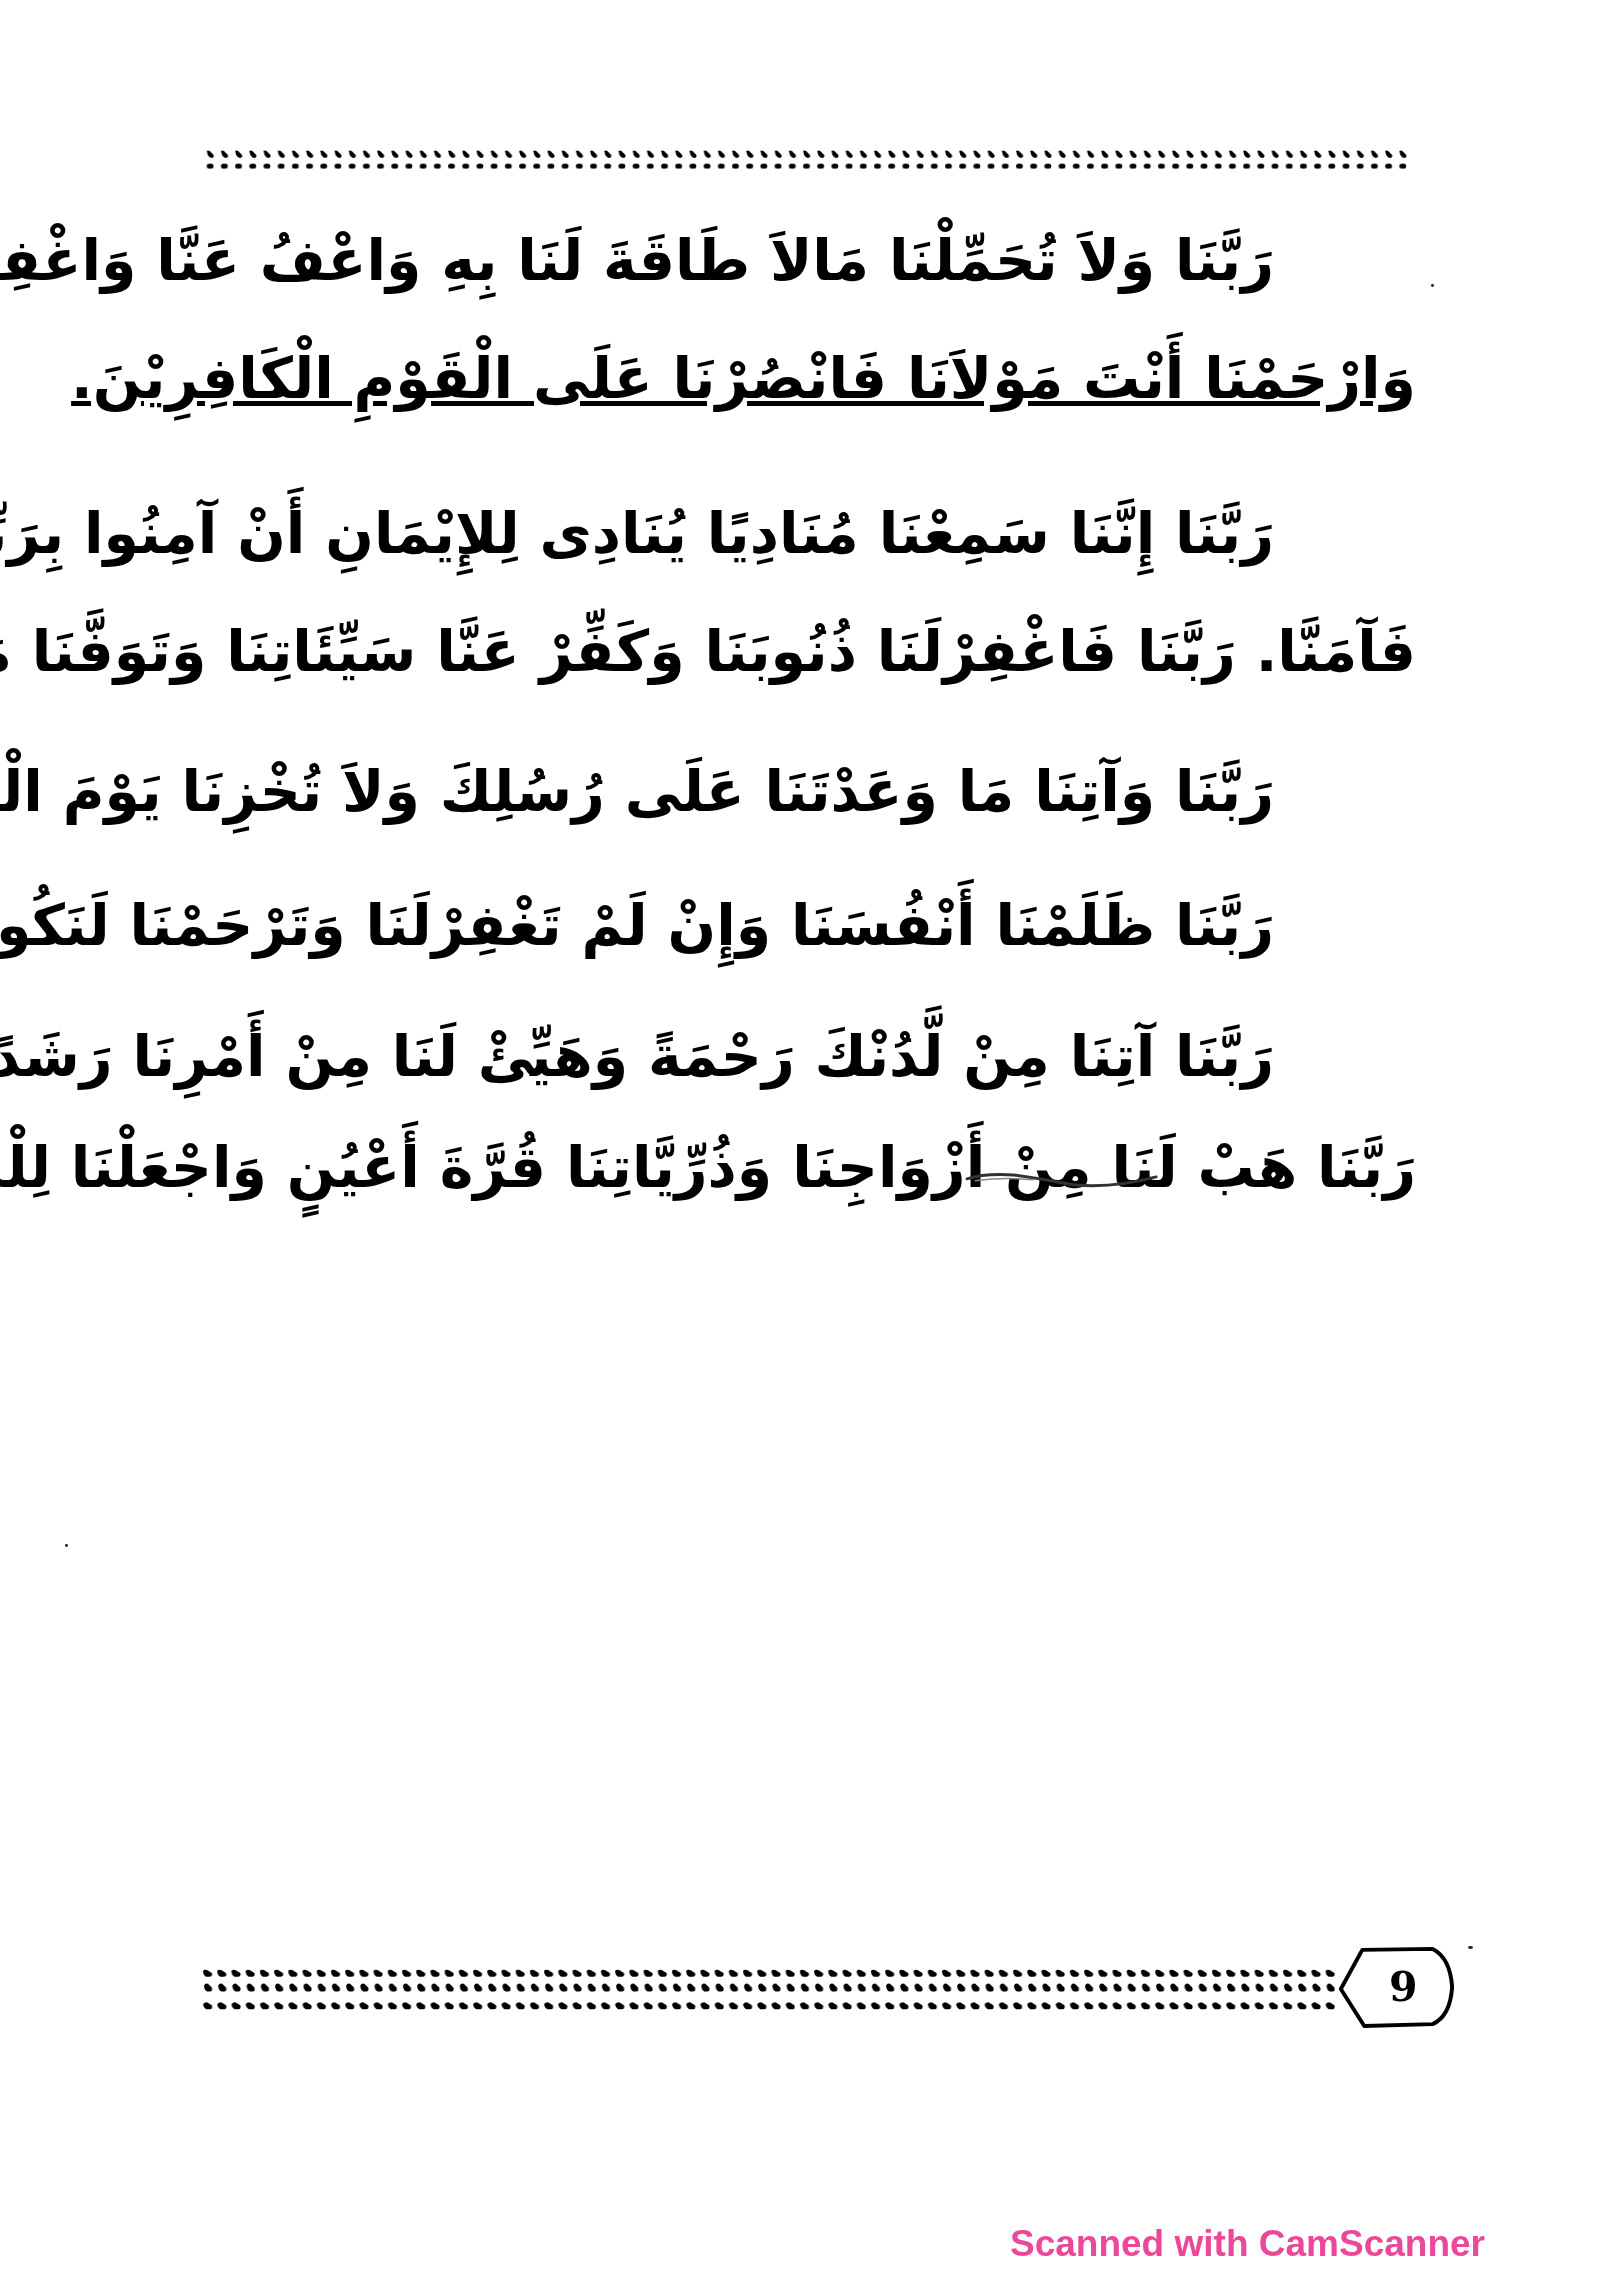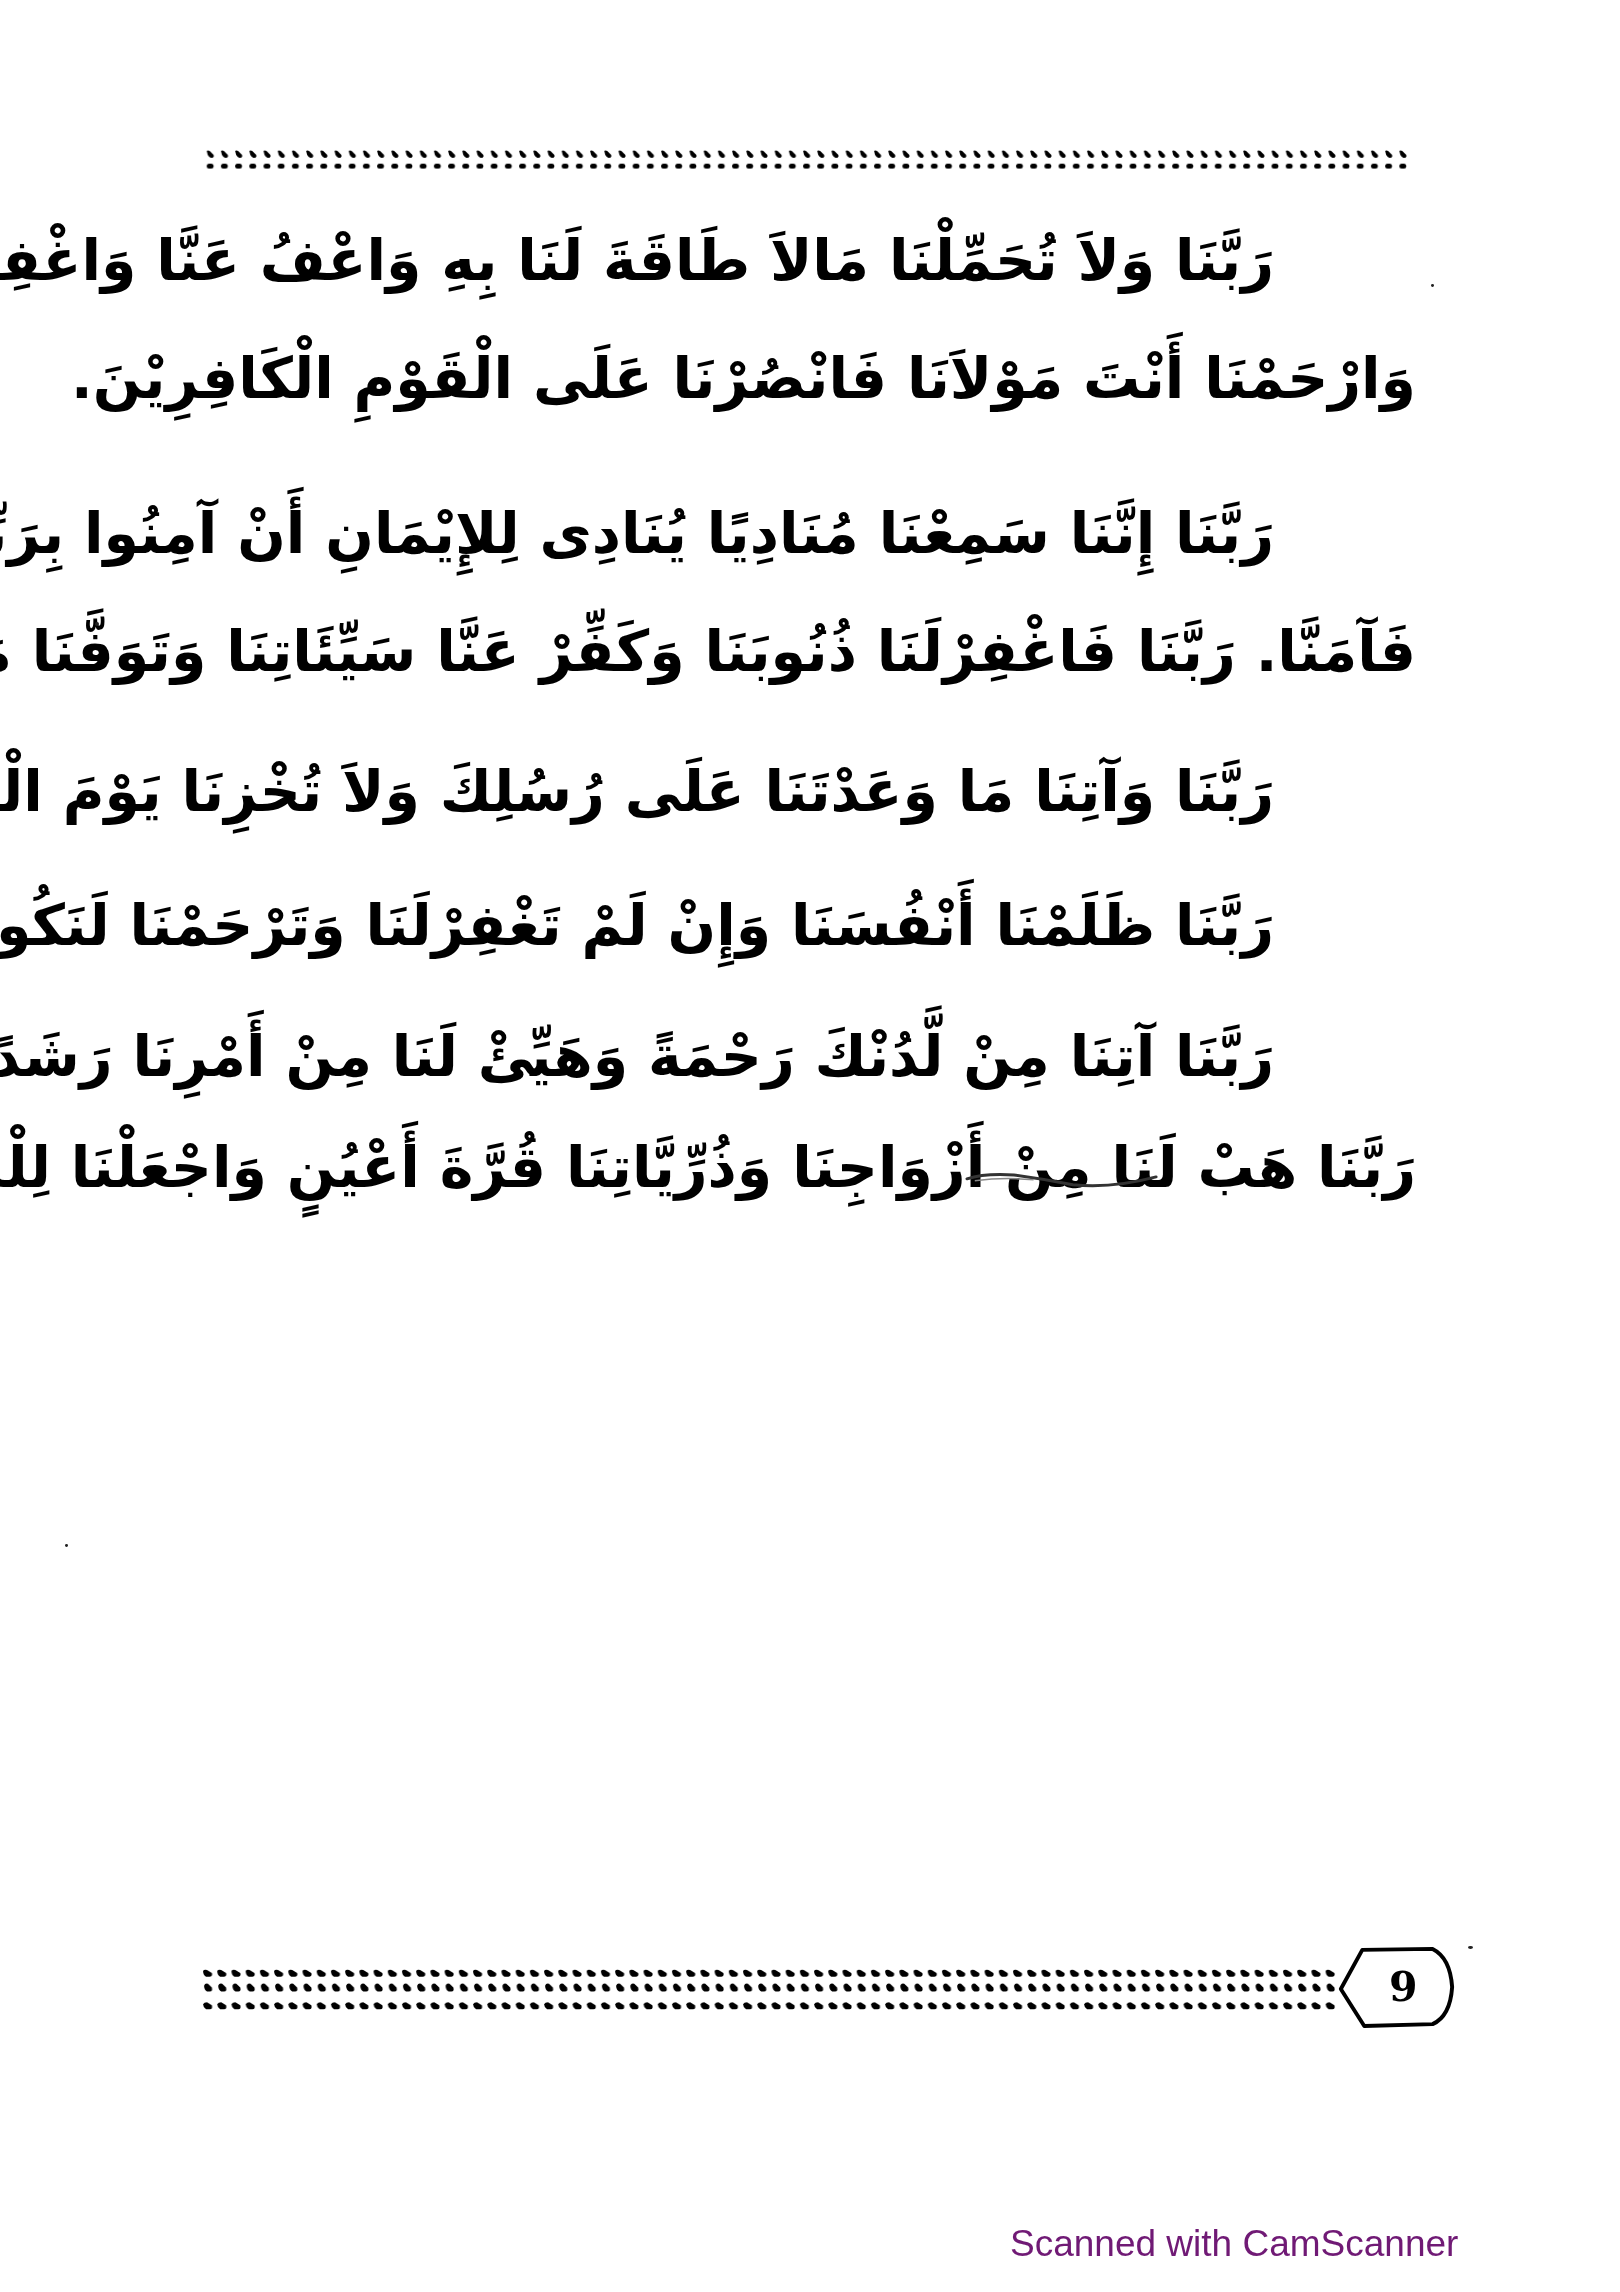--- a/index.html
+++ b/index.html
@@ -60,20 +60,21 @@
       white-space: nowrap;
       overflow: visible;
       letter-spacing: 0;
     }
     .line.first {
       padding-right: 142px;
     }
     .line.last {
       text-align: center;
       text-align-last: right;
+      text-decoration: underline;
     }
     .gap-sm { height: 15.7px; }
     .gap-md { height: 21.6px; }
 
     .swash {
       position: absolute;
       left: 965px;
       top: 1171px;
       width: 196px;
       height: 21.6px;
@@ -99,23 +100,23 @@
       font-size: 41px;
       padding-left: 15.7px;
       box-sizing: border-box;
     }
 
     .watermark {
       position: absolute;
       left: 1010px;
       top: 2223px;
       font-family: "Liberation Sans", sans-serif;
-      font-weight: normal;
+      font-weight: bold;
       font-size: 37px;
-      color: #701a75;
+      color: #ec4899;
       white-space: nowrap;
     }
 
     .speck {
       position: absolute;
       width: 3.9px; height: 3.9px;
       border-radius: 50%;
       background: #222;
     }
   </style>

